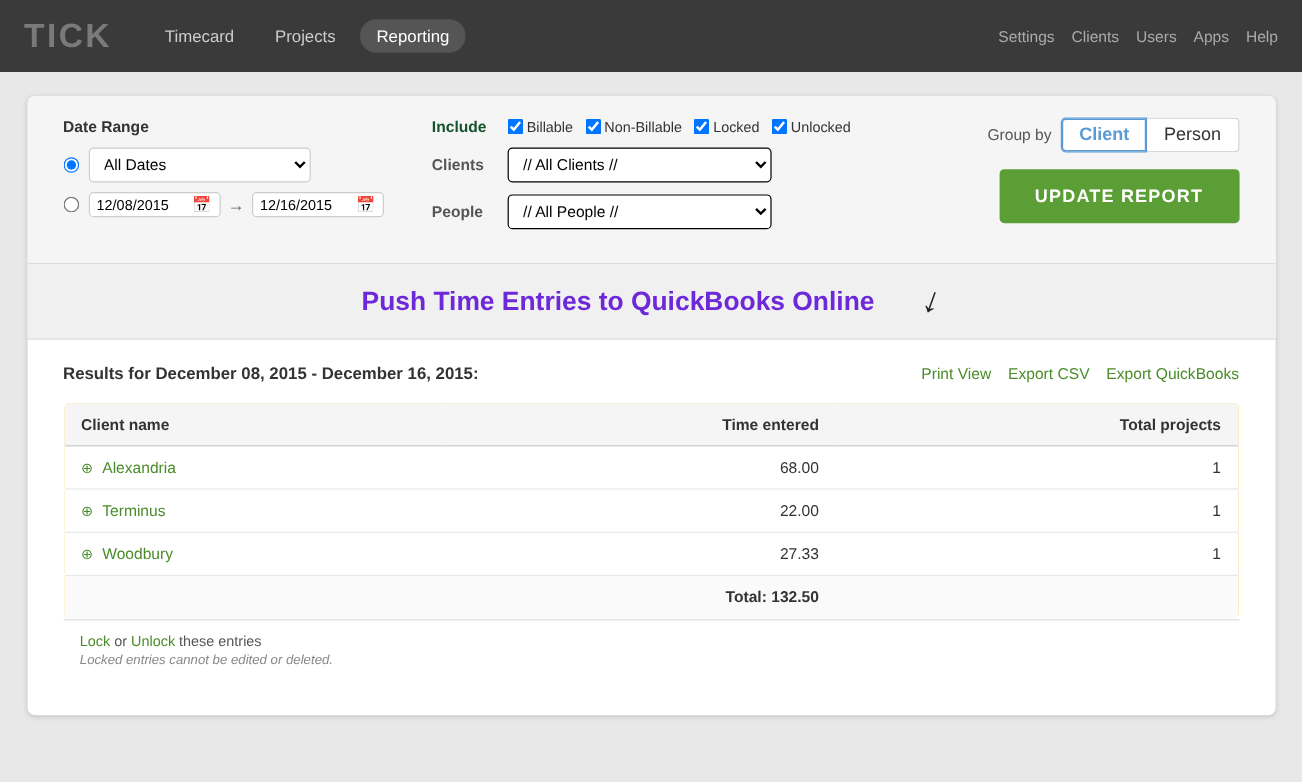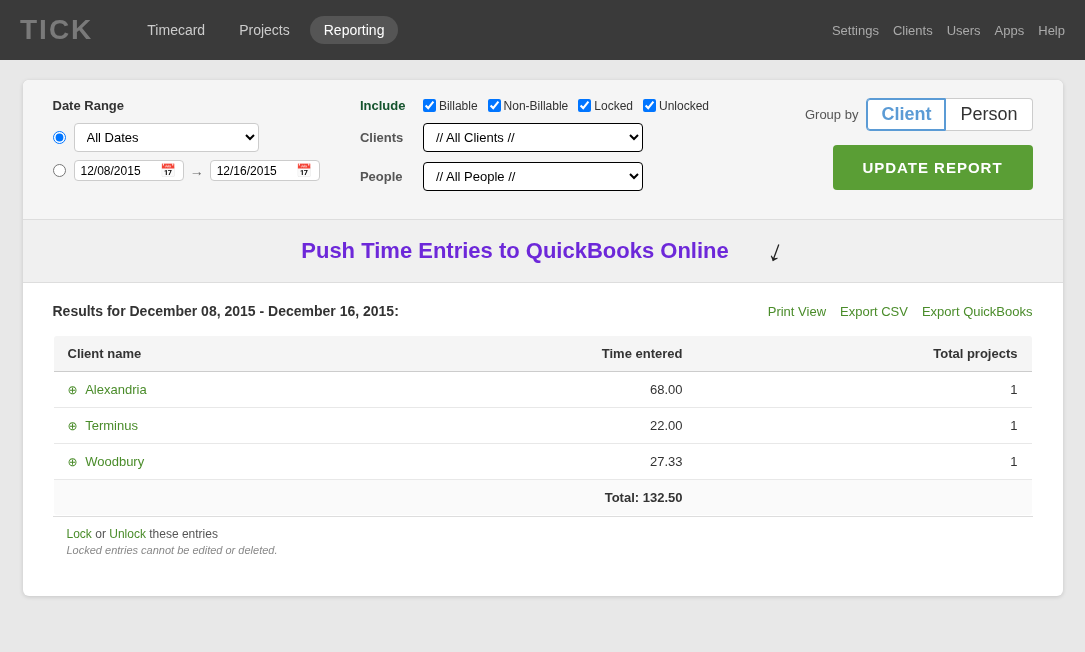--- a/index.html
+++ b/index.html
@@ -11,21 +11,21 @@
       height: 60px;
       display: flex;
       align-items: center;
       padding: 0 20px;
     }
     .navbar-logo {
       color: #7a7a7a;
       font-size: 28px;
       font-weight: 900;
       letter-spacing: 2px;
-      margin-right: 40px;
+      margin-right: 30px;
     }
     .navbar-links {
       display: flex;
       align-items: center;
       gap: 6px;
       flex: 1;
     }
     .navbar-link {
       color: #cccccc;
       text-decoration: none;
@@ -125,21 +125,21 @@
       background: #fff;
       width: 220px;
     }
 
     .group-update-section { display: flex; flex-direction: column; align-items: flex-end; gap: 14px; min-width: 200px; }
     .group-by-row { display: flex; align-items: center; gap: 8px; }
     .group-by-label { font-size: 13px; color: #555; margin-left: 30px; }
     .group-btn-group { display: flex; }
     .group-btn {
       padding: 5px 14px;
-      font-size: 18px;
+      font-size: 15px;
       border: 1px solid #ccc;
       background: #fff;
       cursor: pointer;
       color: #333;
     }
     .group-btn:first-child { border-radius: 4px 0 0 4px; }
     .group-btn:last-child { border-radius: 0 4px 4px 0; border-left: none; }
     .group-btn.active {
       background: #fff;
       border-color: #5b9bd5;

